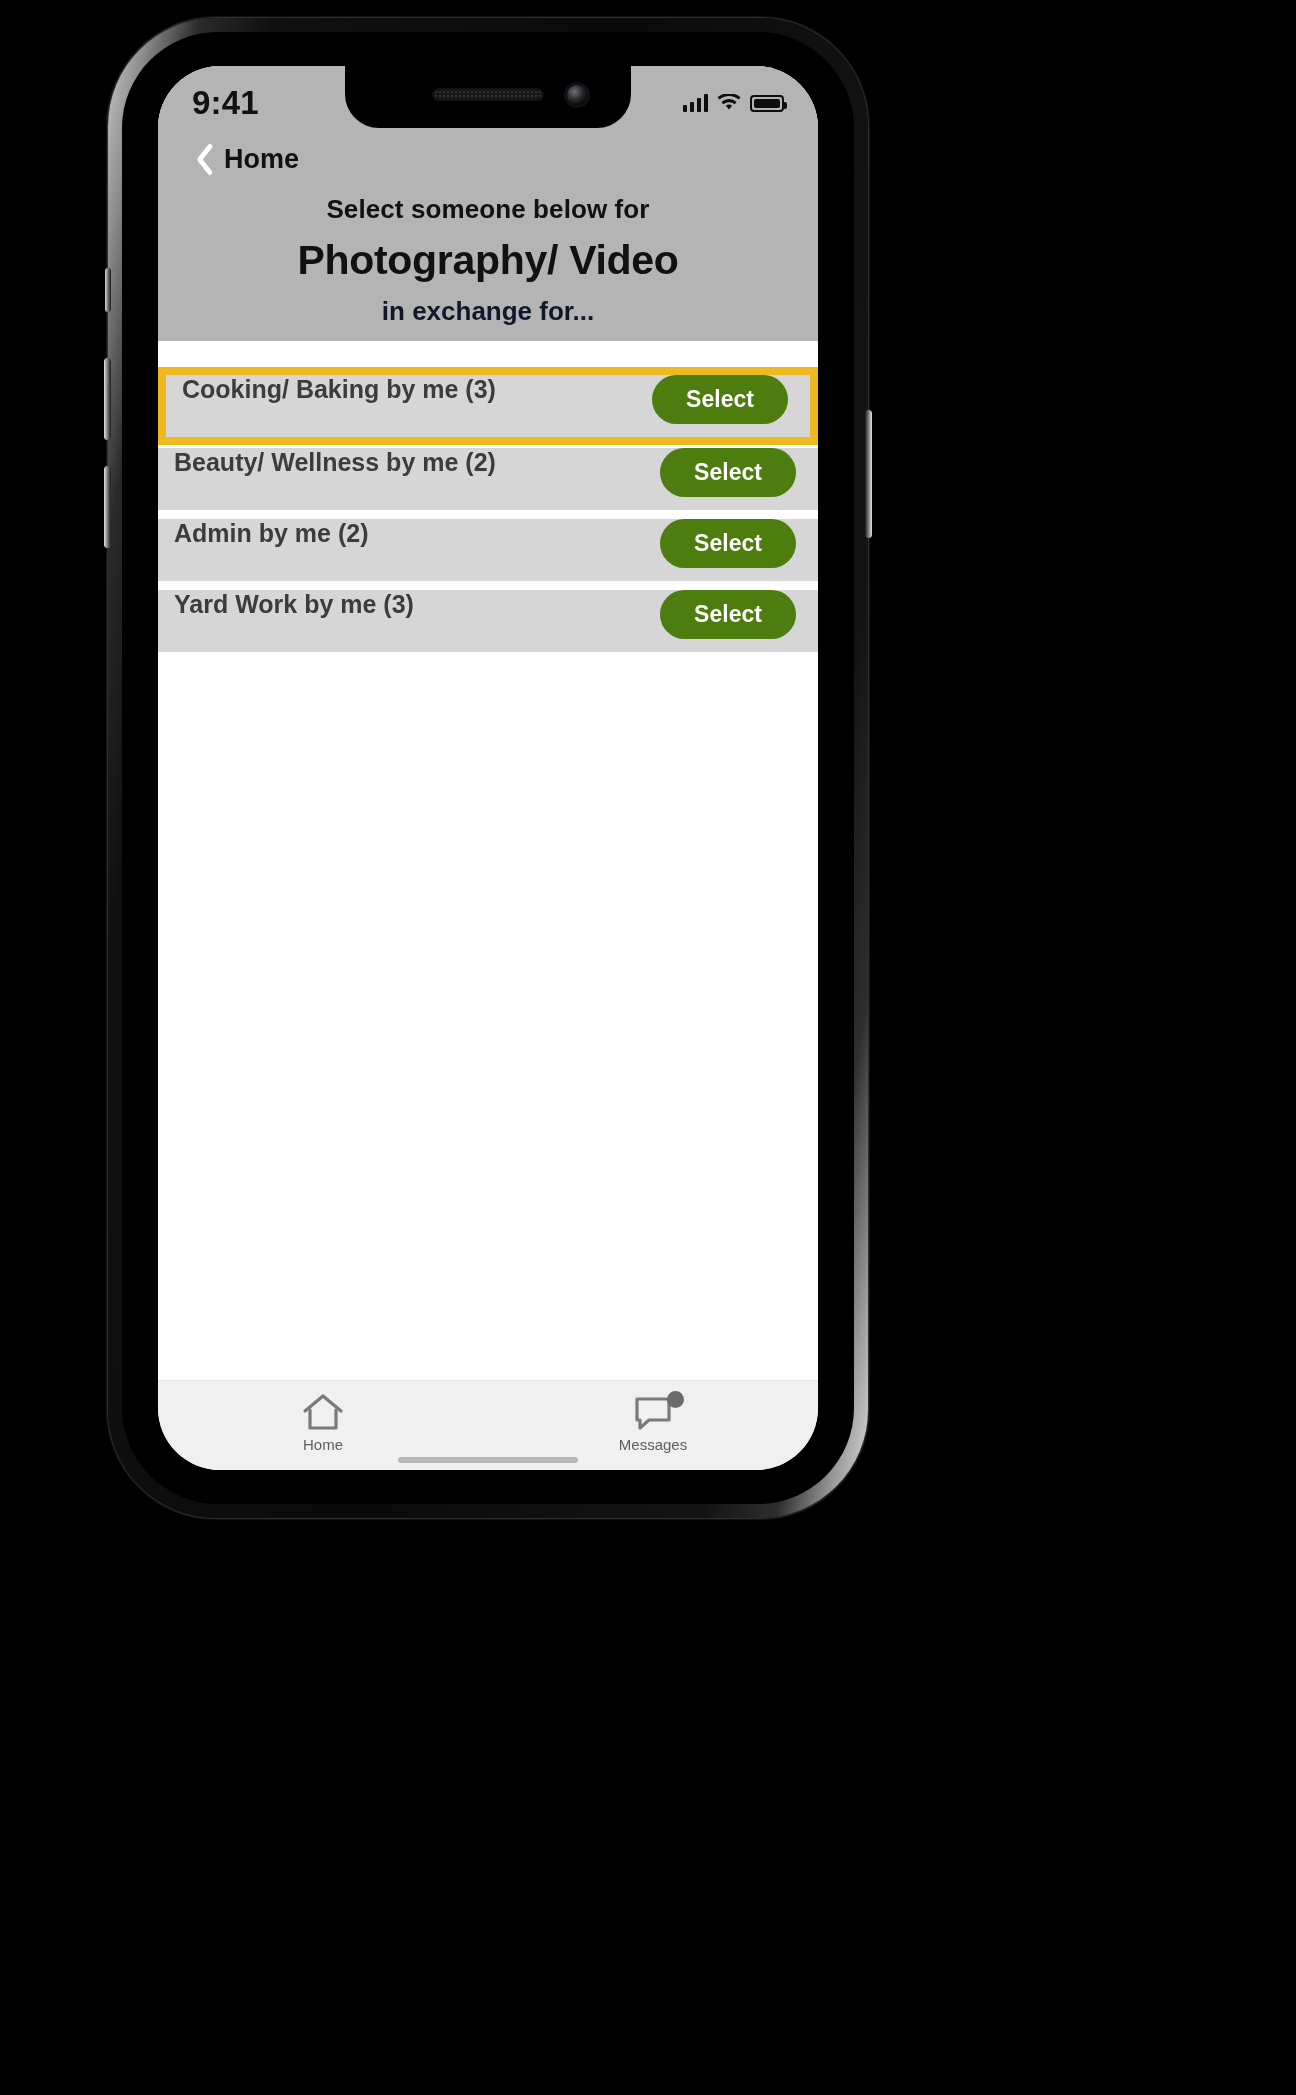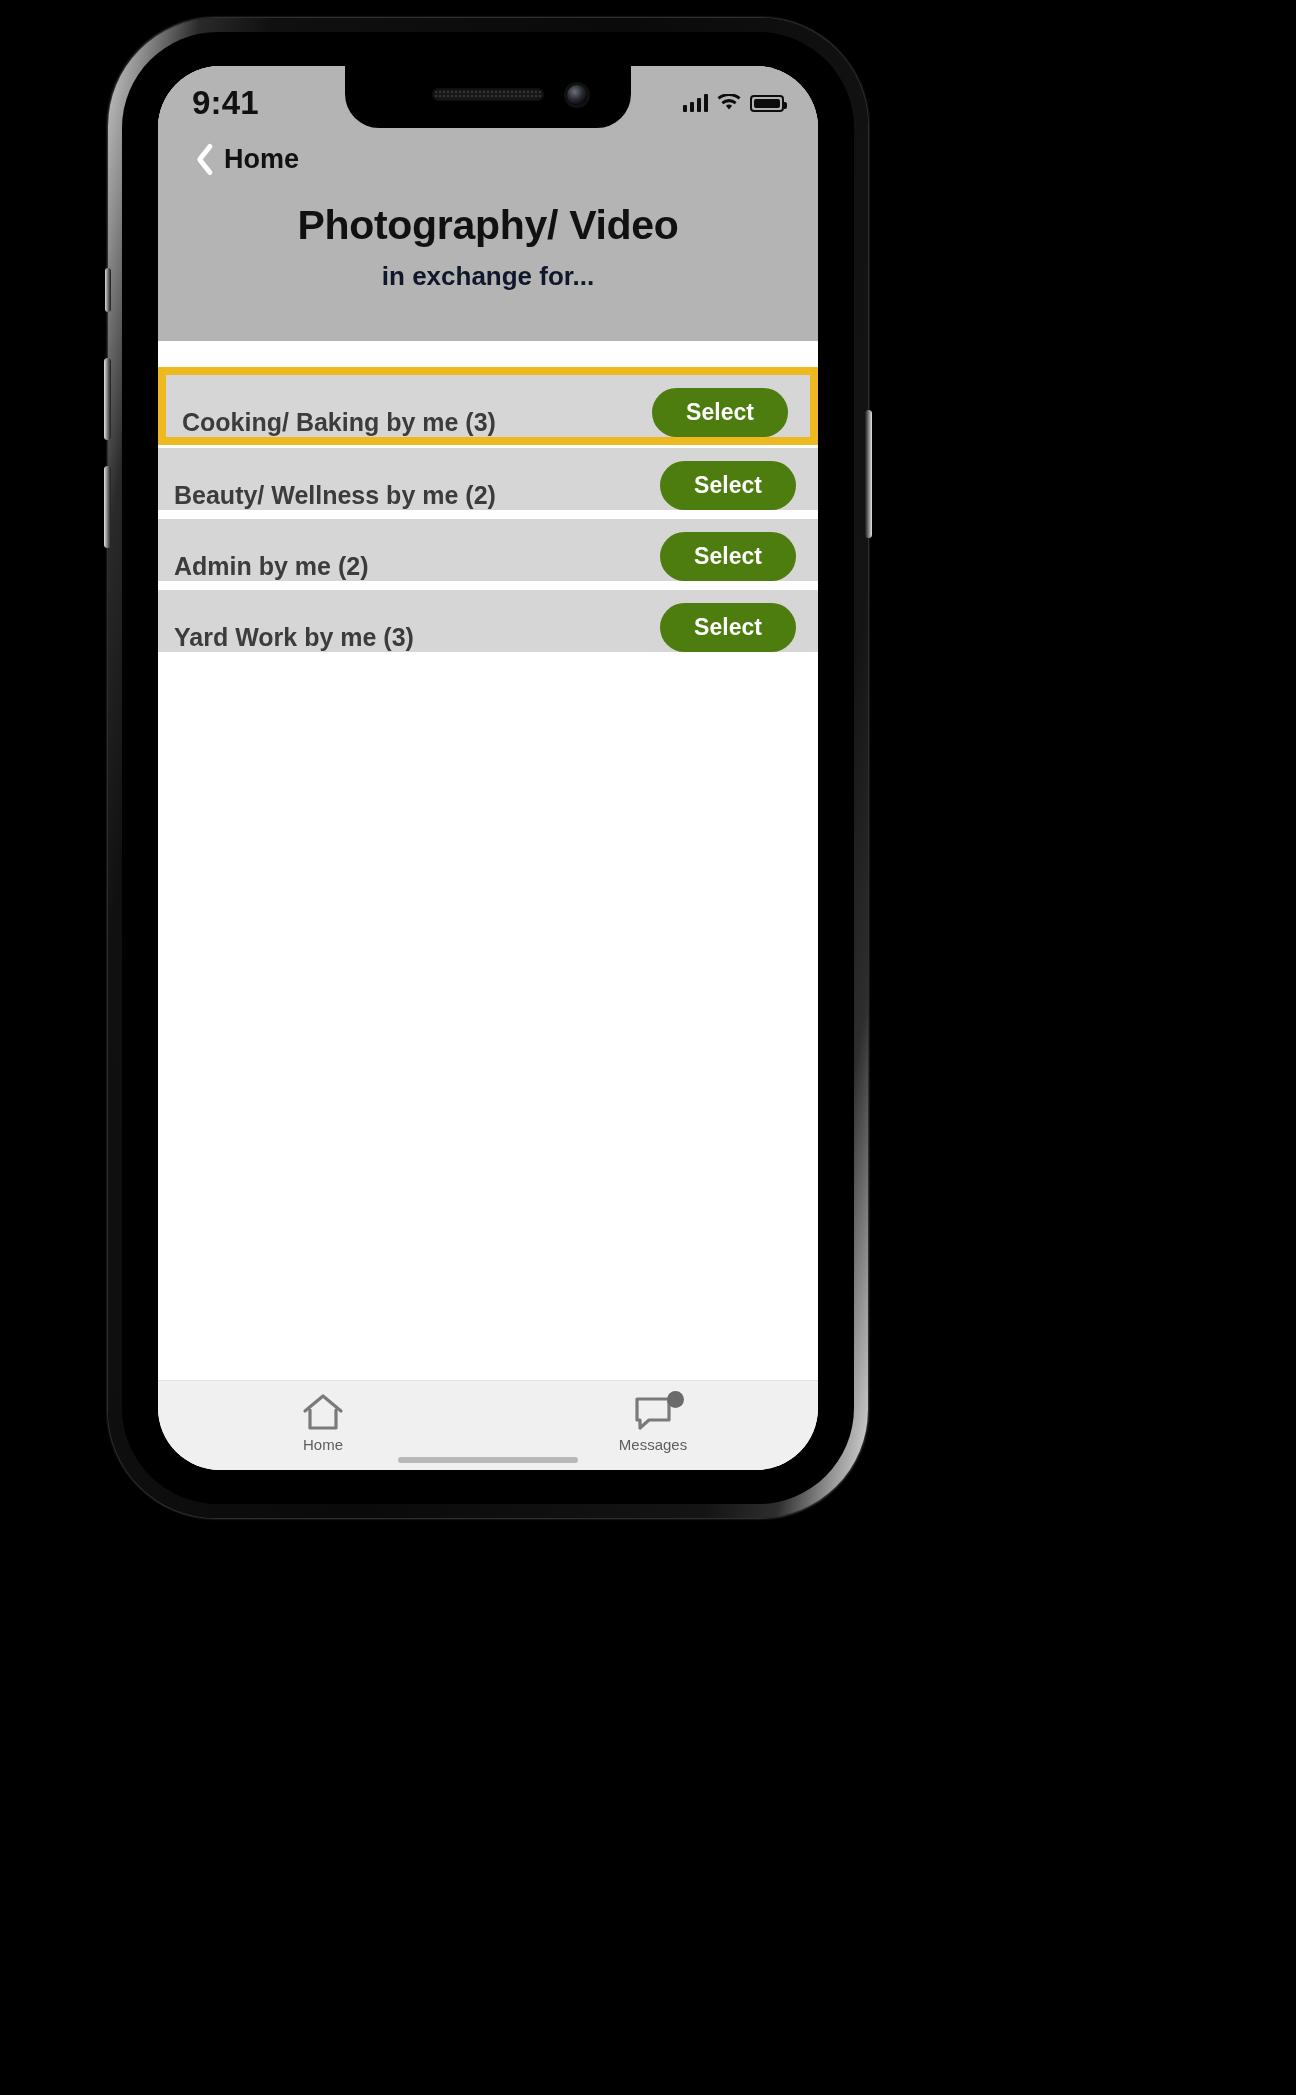--- a/index.html
+++ b/index.html
@@ -109,21 +109,21 @@
   .h-main { text-align:center; font-size: 41px; font-weight: 700; color:#111; margin-top: 12px; letter-spacing: -.3px;}
   .h-sub2 { text-align:center; font-size: 26px; font-weight: 700; color:#0f172a; margin-top: 12px; }
 
   
   .content { position: absolute; top: 275px; left:0; right:0; bottom: 90px; background:#fff; }
   .list { padding-top: 26px; }
   .row {
     position: relative;
     height: 62px;
     background: #d6d6d6;
-    display: flex; align-items: flex-end;
+    display: flex; align-items: flex-start;
     padding: 0 22px 0 16px;
     margin-bottom: 9px;
   }
   .row.highlight {
     border: 8px solid #eeb821;
     height: 78px;
     margin-bottom: 3px;
   }
   .row-label { font-size: 25px; font-weight: 700; color:#3c3c3c; flex: 1; }
   .select-btn {
@@ -192,20 +192,21 @@
               <i></i>
             </div>
         </div>
       </div>
 
       <div class="header">
         <div class="navbar">
           <div class="chev"></div>
           <div class="nav-title">Home</div>
         </div>
+        <div class="h-sub1">Select someone below for</div>
         <div class="h-main">Photography/ Video</div>
         <div class="h-sub2">in exchange for...</div>
       </div>
 
       <div class="content">
         <div class="list">
 
           <div class="row highlight">
             <div class="row-label">Cooking/ Baking by me (3)</div>
             <button class="select-btn">Select</button>

